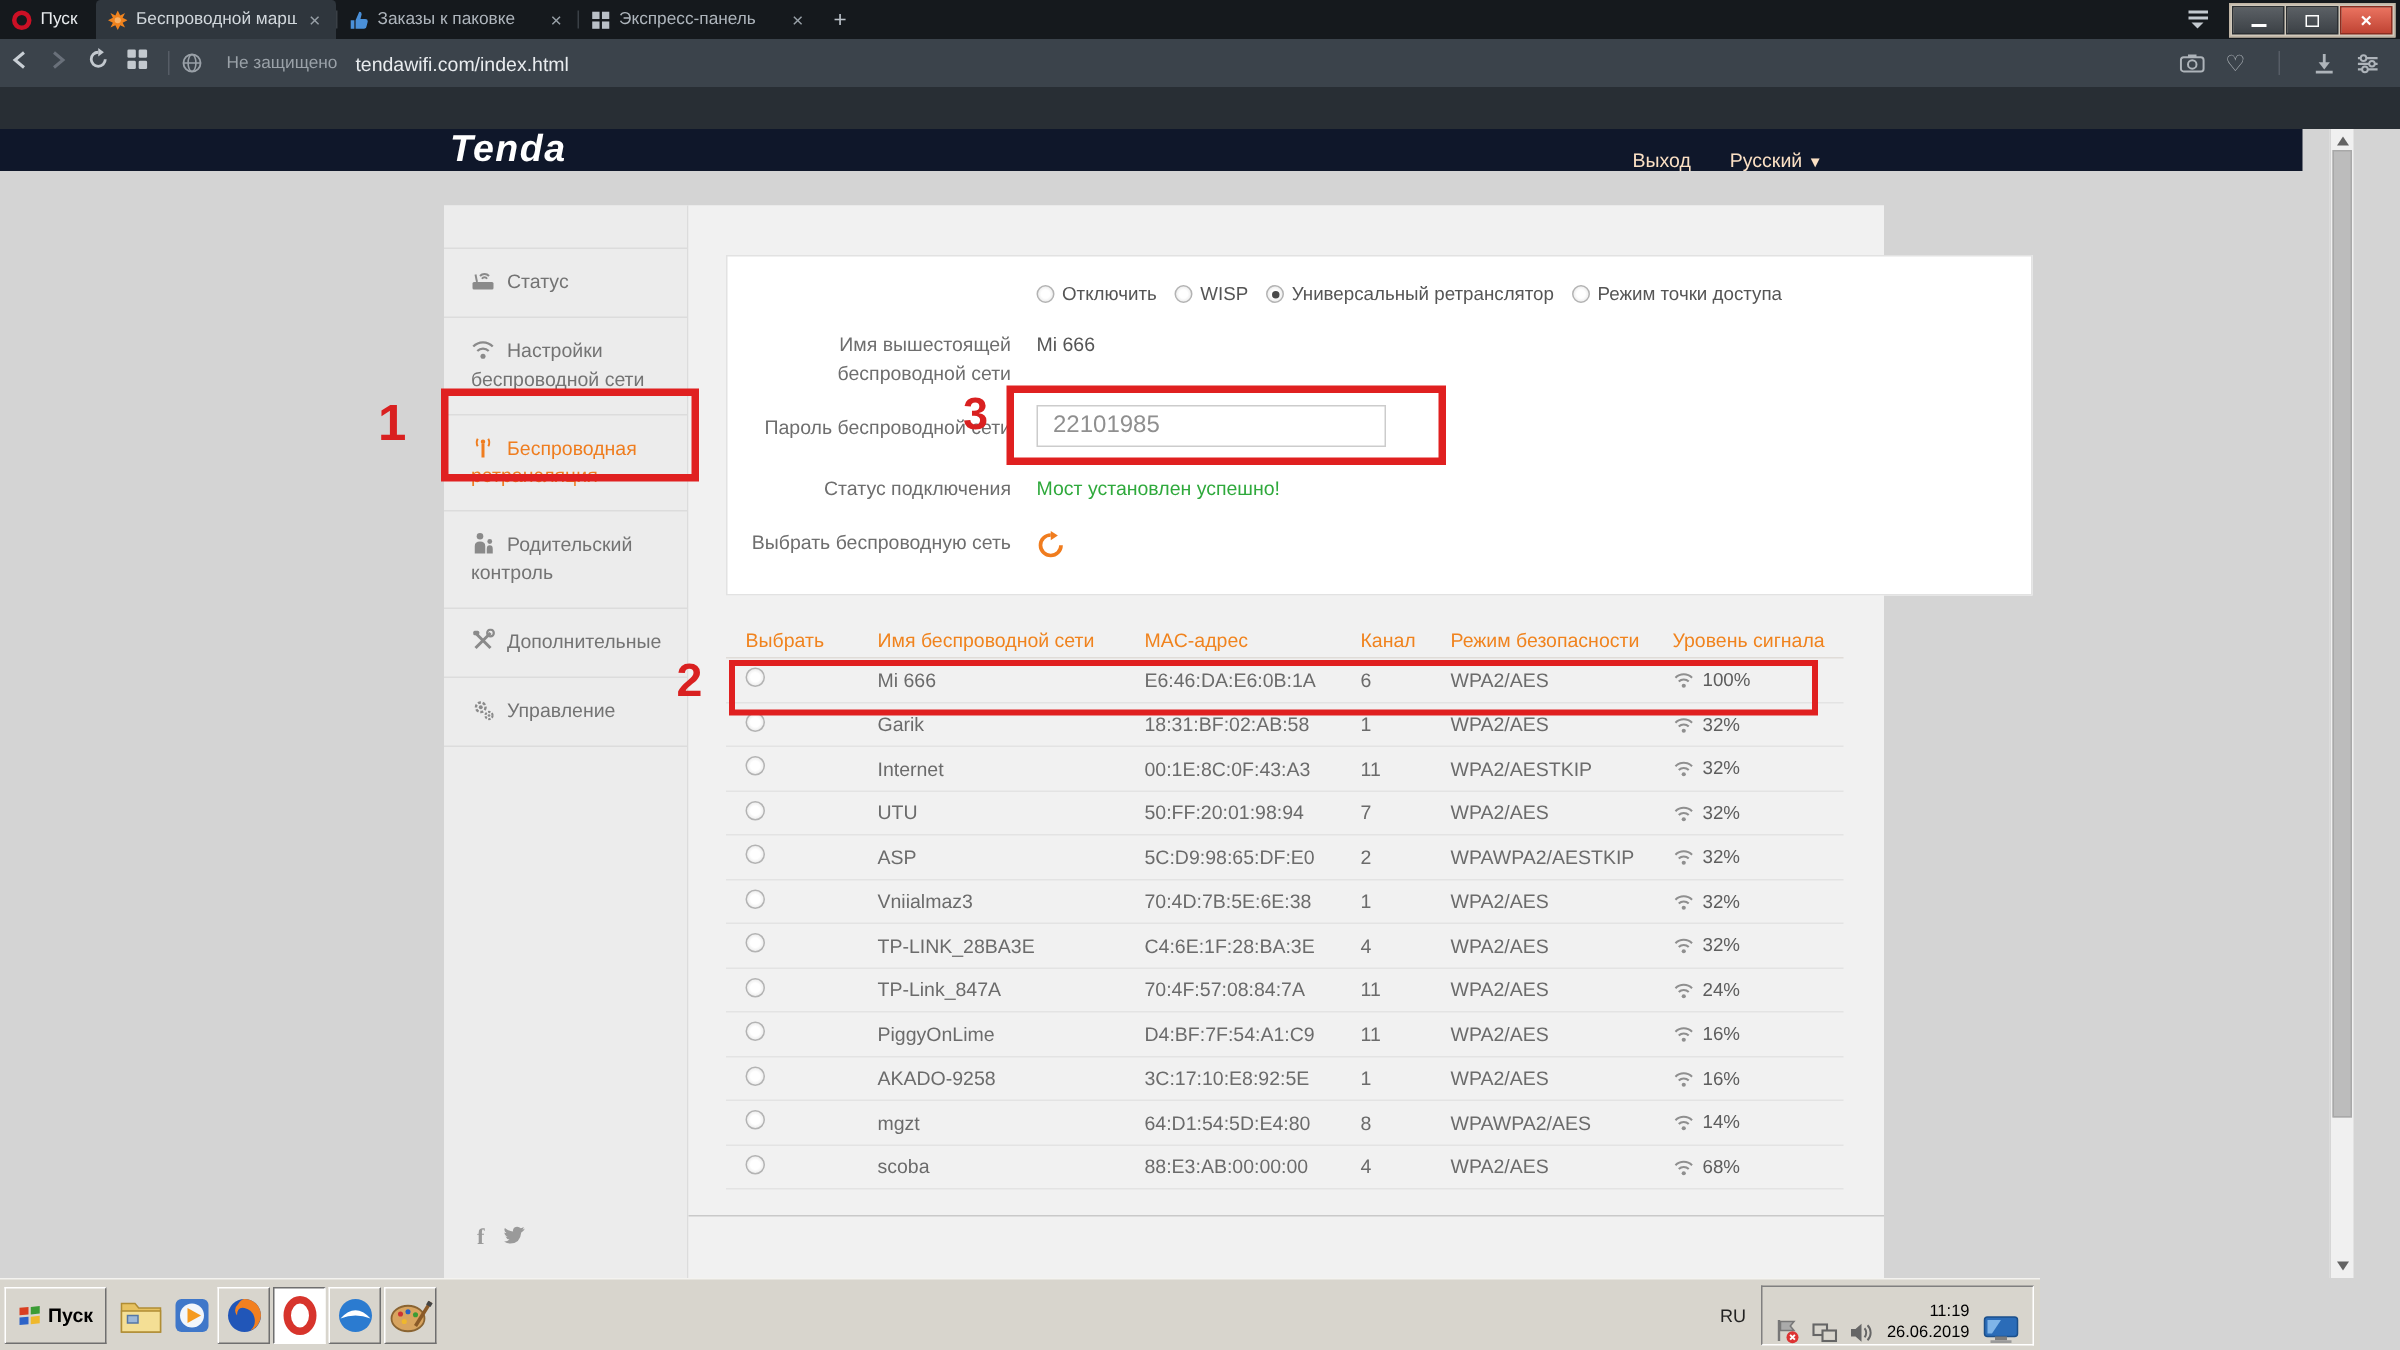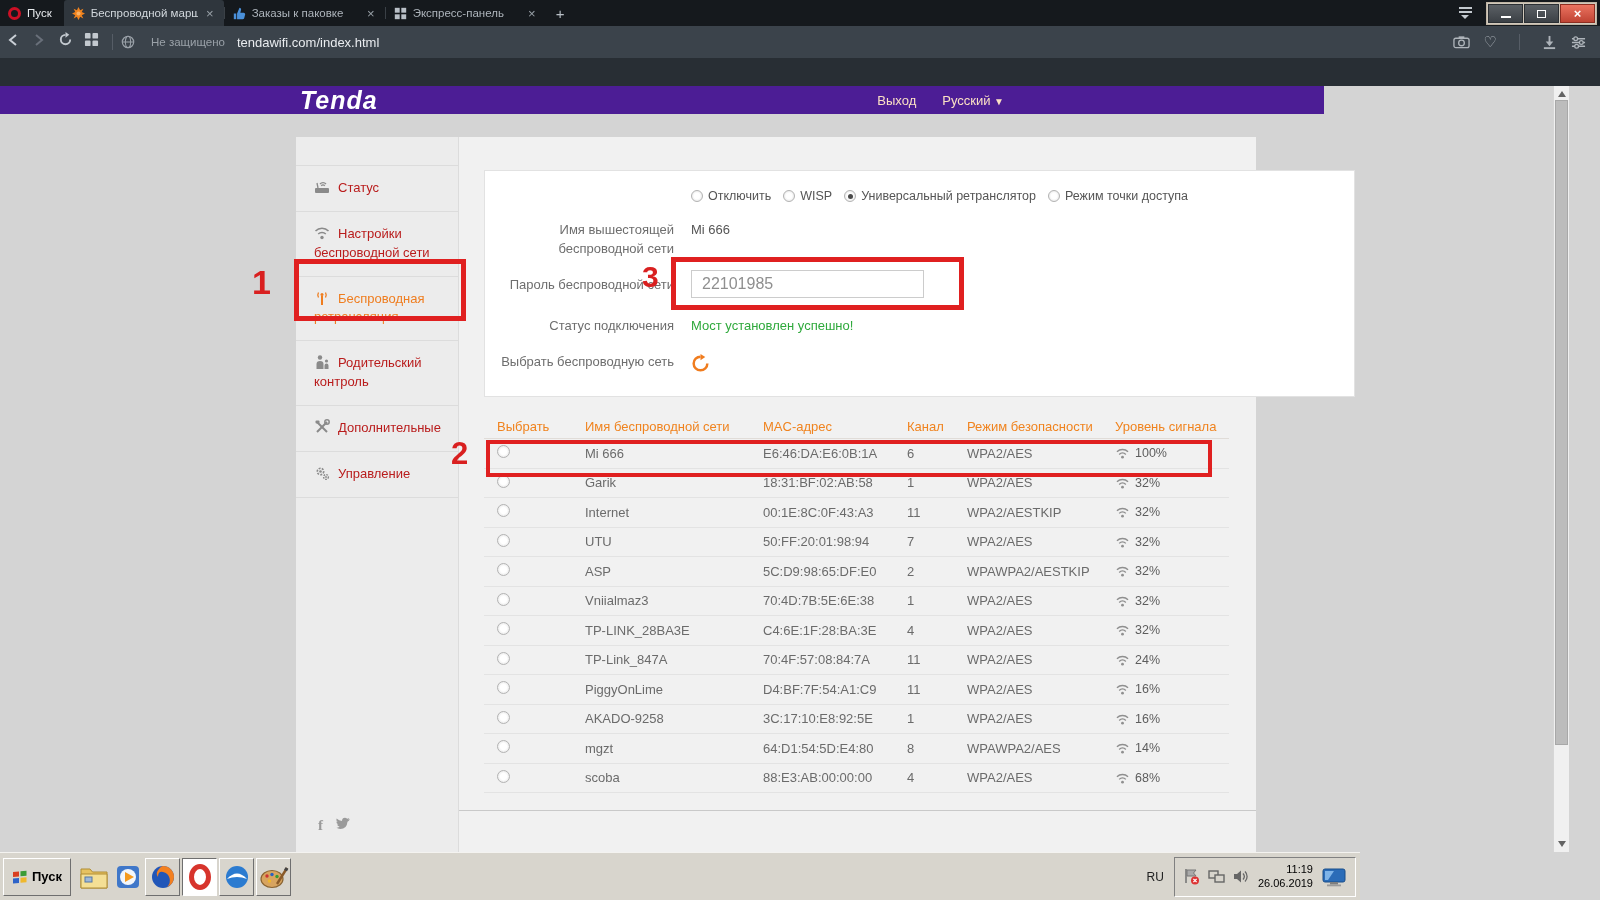--- a/index.html
+++ b/index.html
@@ -35,30 +35,30 @@
   .sec-badge { display:flex; align-items:center; gap:16px; color:#9aa1a8; font-size:11.5px; }
   .url { color:#e9ecef; font-size:13px; margin-left:12px; }
   .addr-spacer { flex:1; }
   .abar-right { display:flex; align-items:center; gap:14px; margin-right:14px; color:#aeb4ba; }
   .heart { font-size:15px; }
 
   .darkband { position:absolute; left:0; top:58px; width:1600px; height:28px; background:#282e34; }
 
   
   .viewport { position:absolute; left:0; top:86px; width:1600px; height:766px; background:#d4d4d4; }
-  .orange-header { position:absolute; left:0; top:0; width:1324px; height:28px; background:#4c1d95; display:flex; align-items:center; }
+  .orange-header { position:absolute; left:0; top:0; width:1535px; height:28px; background:#0f172a; display:flex; align-items:flex-end; }
   .logo { font-size:25px; font-weight:bold; font-style:italic; color:#fff; margin-left:300px; letter-spacing:1px; }
   .hdr-right { margin-left:auto; margin-right:320px; display:flex; gap:26px; color:#fbe0c4; font-size:13px; }
   .caret { font-size:10px; }
 
   .panel { position:absolute; left:296px; top:51px; width:960px; height:715px; display:flex; background:#efefef; }
   
   .sidebar { width:163px; background:#ececec; border-right:1px solid #dcdcdc; }
   .sb-top { height:29px; border-bottom:1px solid #dcdcdc; }
-  .sb-item { padding:13px 8px 13px 18px; border-bottom:1px solid #dcdcdc; font-size:13px; color:#b91c1c; line-height:1.45; }
+  .sb-item { padding:13px 8px 13px 18px; border-bottom:1px solid #dcdcdc; font-size:13px; color:#737373; line-height:1.45; }
   .sb-item svg { vertical-align:-3px; margin-right:8px; }
   .sb-item.active { color:#ef7d1f; }
 
   
   .content { position:relative; flex:1; background:#f1f1f1; }
   .card { position:absolute; left:25px; top:33px; width:871px; height:227px; background:#fff; border:1px solid #e2e2e2; }
   .modes { position:absolute; left:206px; top:18px; display:flex; gap:12px; align-items:center; font-size:12.5px; color:#555; }
   .mode { display:flex; align-items:center; gap:5px; }
   .radio { position:relative; width:12px; height:12px; border-radius:50%; border:1px solid #b3b3b3; background:radial-gradient(#fff 40%,#ddd); display:inline-block; }
   .radio.checked::after { content:""; position:absolute; inset:2.5px; border-radius:50%; background:#4a4a4a; }
@@ -91,21 +91,21 @@
   .sb-thumb { position:absolute; left:1px; top:14px; width:13px; height:645px; background:#bcbcbc; border:1px solid #a8a8a8; }
 
   
   .taskbar { position:absolute; left:0; top:852px; width:1360px; height:48px; background:#d8d5cd; border-top:1px solid #f4f3f0; display:flex; align-items:center; }
   .start-btn { display:flex; align-items:center; gap:4px; margin:0 6px 0 3px; height:38px; padding:0 8px; background:#d8d5cd; border:1px solid; border-color:#fff #6f6f6f #6f6f6f #fff; font-weight:bold; font-size:13px; color:#000; }
   .qicon { width:34px; height:38px; display:flex; align-items:center; justify-content:center; }
   .taskbtn { width:35px; height:38px; margin-right:2px; display:flex; align-items:center; justify-content:center; background:#d8d5cd; border:1px solid; border-color:#fff #6f6f6f #6f6f6f #fff; }
   .taskbtn.pressed { background:#fff; border-color:#6f6f6f #fff #fff #6f6f6f; }
   .tb-spacer { flex:1; }
   .lang { font-size:12px; color:#222; padding:0 10px; }
-  .tray { display:flex; align-items:center; gap:8px; height:40px; padding:0 8px; margin-right:4px; border:1px solid; border-color:#808080 #fff #fff #808080; }
+  .tray { display:flex; align-items:flex-end; gap:8px; height:40px; padding:0 8px; margin-right:4px; border:1px solid; border-color:#808080 #fff #fff #808080; }
   .clock { font-size:11px; color:#000; text-align:right; line-height:1.25; }
 
   
   .abox { position:absolute; border-style:solid; border-color:#e02020; z-index:50; }
   .anum { position:absolute; color:#d92020; font-weight:bold; z-index:51; font-family:"Liberation Sans",sans-serif; }
   #abox1 { left:294px; top:259px; width:172px; height:62px; border-width:5px; }
   #anum1 { left:252px; top:263px; font-size:34px; }
   #abox2 { left:486px; top:440px; width:726px; height:37px; border-width:4px; }
   #anum2 { left:451px; top:436px; font-size:31px; }
   #abox3 { left:671px; top:257px; width:293px; height:53px; border-width:5px; }

